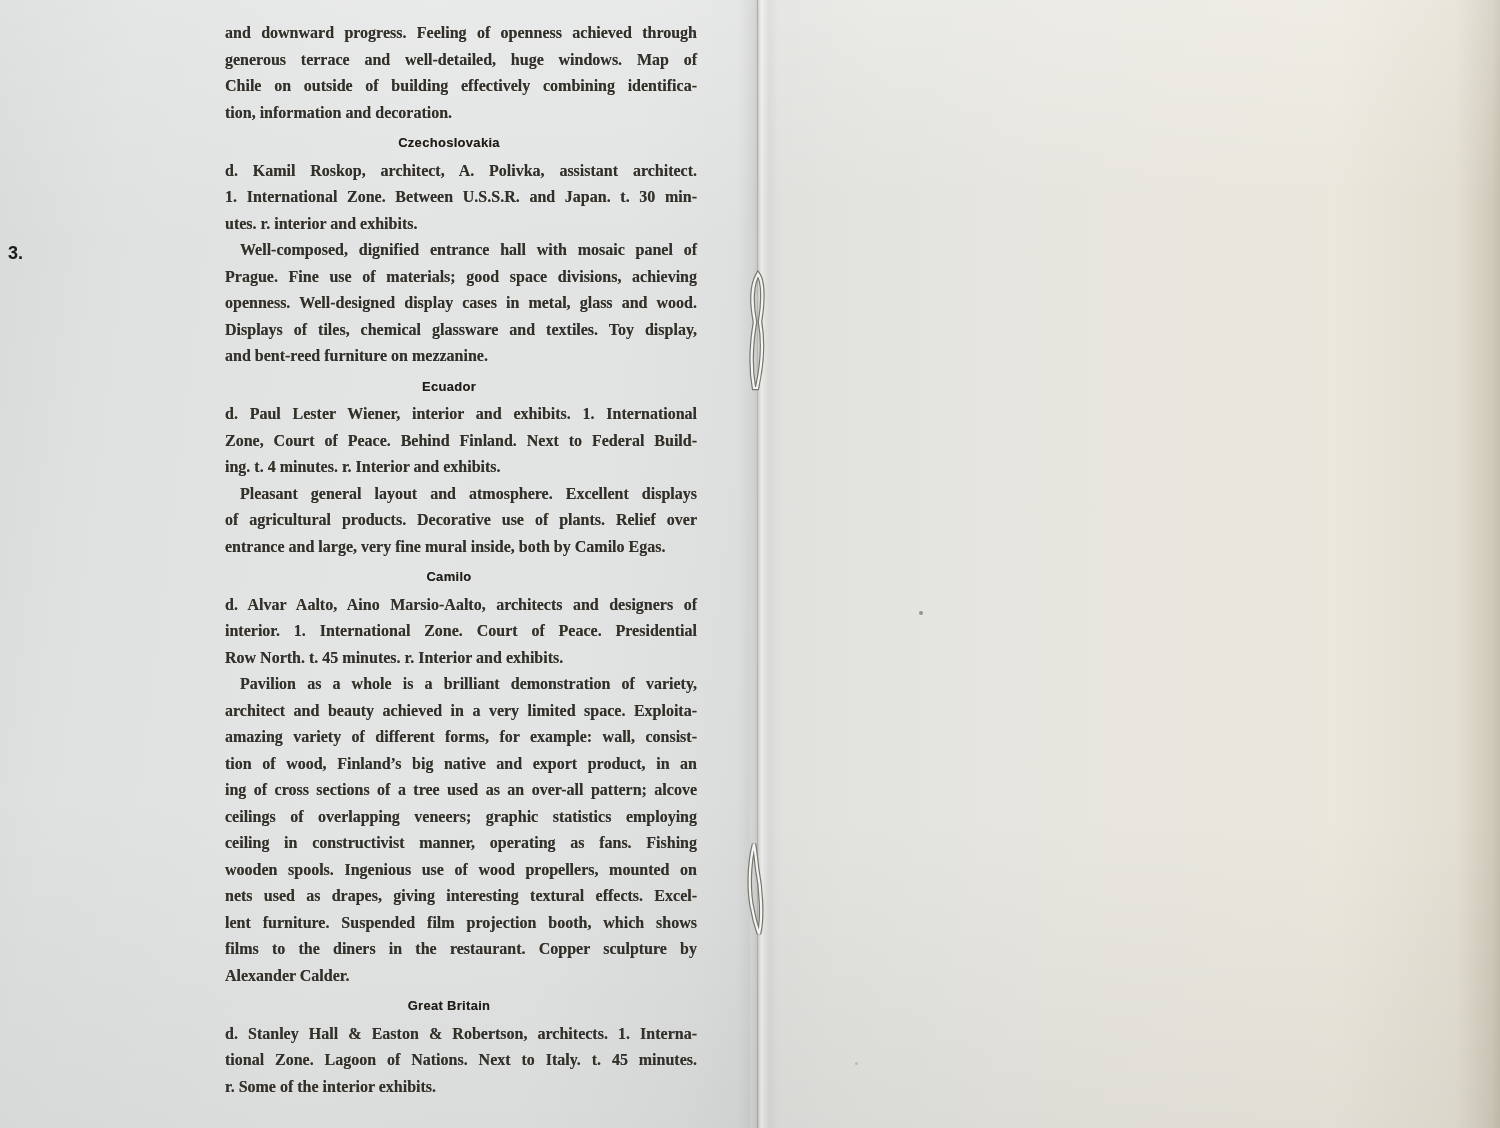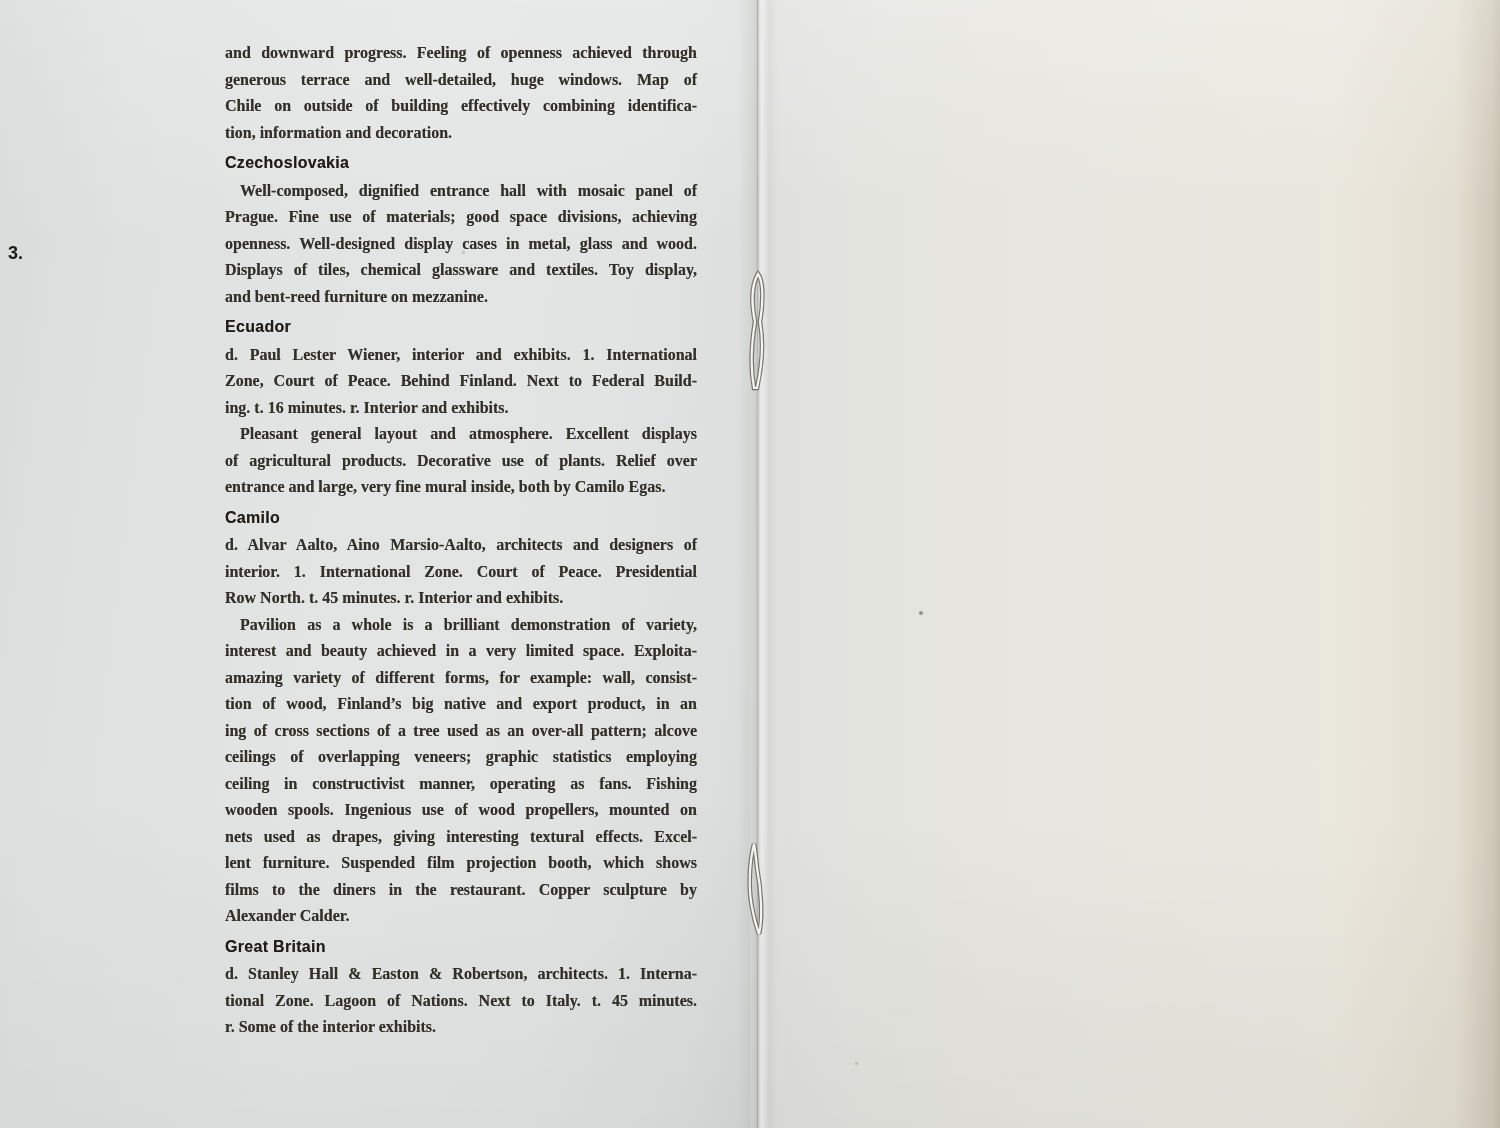--- a/index.html
+++ b/index.html
@@ -30,30 +30,30 @@
 
   
   .staple{position:absolute;pointer-events:none;}
   .staple-top{left:745px;top:270px;}
   .staple-bottom{left:742px;top:840px;}
 
   
   .column{position:absolute;color:var(--ink,#33302a);font-weight:700;
           font-size:16px;line-height:26.5px;
           text-shadow:0 0 .5px rgba(45,41,34,.55);}
-  .col-left{left:225px;top:40px;width:472px;}
+  .col-left{left:225px;top:20px;width:472px;}
 
   .line{text-align:justify;text-align-last:justify;}
   .line.last{text-align-last:left;}
   .line.indent{text-indent:15px;font-family:Liberation Serif, serif;}
   .para{margin:0;}
 
   .heading{font-family:"Liberation Sans", sans-serif;font-weight:700;
-           font-size:16px;letter-spacing:.3px;color:#201d18;
-           text-align:left;padding-right:24px;line-height:26.5px;
+           font-size:13px;letter-spacing:.3px;color:#201d18;
+           text-align:center;padding-right:24px;line-height:26.5px;
            margin:4px 0 1px;}
 
   
   .page-number{position:absolute;font-family:"Liberation Sans", sans-serif;
                font-weight:700;font-size:18px;color:#1b1914;}
   .pn-left{left:8px;top:243px;}
 
   
   .speck{position:absolute;border-radius:50%;background:rgba(70,66,58,.5);pointer-events:none;}
   .speck.s1{left:919px;top:611px;width:4px;height:4px;}
@@ -69,46 +69,51 @@
     <div class="page-number pn-left">3.</div>
     <div class="column col-left" id="col-left">
         <div class="para">
           <div class="line">and downward progress. Feeling of openness achieved through</div>
           <div class="line">generous terrace and well-detailed, huge windows. Map of</div>
           <div class="line">Chile on outside of building effectively combining identifica-</div>
           <div class="line last">tion, information and decoration.</div>
         </div>
         <div class="heading"><span class="heading-text">Czechoslovakia</span></div>
         <div class="para">
+          <div class="line">d. Kamil Roskop, architect, A. Polivka, assistant architect.</div>
+          <div class="line">1. International Zone. Between U.S.S.R. and Japan. t. 30 min-</div>
+          <div class="line last">utes. r. interior and exhibits.</div>
+        </div>
+        <div class="para">
           <div class="line indent">Well-composed, dignified entrance hall with mosaic panel of</div>
           <div class="line">Prague. Fine use of materials; good space divisions, achieving</div>
           <div class="line">openness. Well-designed display cases in metal, glass and wood.</div>
           <div class="line">Displays of tiles, chemical glassware and textiles. Toy display,</div>
           <div class="line last">and bent-reed furniture on mezzanine.</div>
         </div>
         <div class="heading"><span class="heading-text">Ecuador</span></div>
         <div class="para">
           <div class="line">d. Paul Lester Wiener, interior and exhibits. 1. International</div>
           <div class="line">Zone, Court of Peace. Behind Finland. Next to Federal Build-</div>
-          <div class="line last">ing. t. 16 minutes. r. Interior and exhibits.</div>
+          <div class="line last">ing. t. 4 minutes. r. Interior and exhibits.</div>
         </div>
         <div class="para">
           <div class="line indent">Pleasant general layout and atmosphere. Excellent displays</div>
           <div class="line">of agricultural products. Decorative use of plants. Relief over</div>
           <div class="line last">entrance and large, very fine mural inside, both by Camilo Egas.</div>
         </div>
         <div class="heading"><span class="heading-text">Camilo</span></div>
         <div class="para">
           <div class="line">d. Alvar Aalto, Aino Marsio-Aalto, architects and designers of</div>
           <div class="line">interior. 1. International Zone. Court of Peace. Presidential</div>
           <div class="line last">Row North. t. 45 minutes. r. Interior and exhibits.</div>
         </div>
         <div class="para">
           <div class="line indent">Pavilion as a whole is a brilliant demonstration of variety,</div>
-          <div class="line">interest and beauty achieved in a very limited space. Exploita-</div>
+          <div class="line">architect and beauty achieved in a very limited space. Exploita-</div>
           <div class="line">amazing variety of different forms, for example: wall, consist-</div>
           <div class="line">tion of wood, Finland’s big native and export product, in an</div>
           <div class="line">ing of cross sections of a tree used as an over-all pattern; alcove</div>
           <div class="line">ceilings of overlapping veneers; graphic statistics employing</div>
           <div class="line">ceiling in constructivist manner, operating as fans. Fishing</div>
           <div class="line">wooden spools. Ingenious use of wood propellers, mounted on</div>
           <div class="line">nets used as drapes, giving interesting textural effects. Excel-</div>
           <div class="line">lent furniture. Suspended film projection booth, which shows</div>
           <div class="line">films to the diners in the restaurant. Copper sculpture by</div>
           <div class="line last">Alexander Calder.</div>

